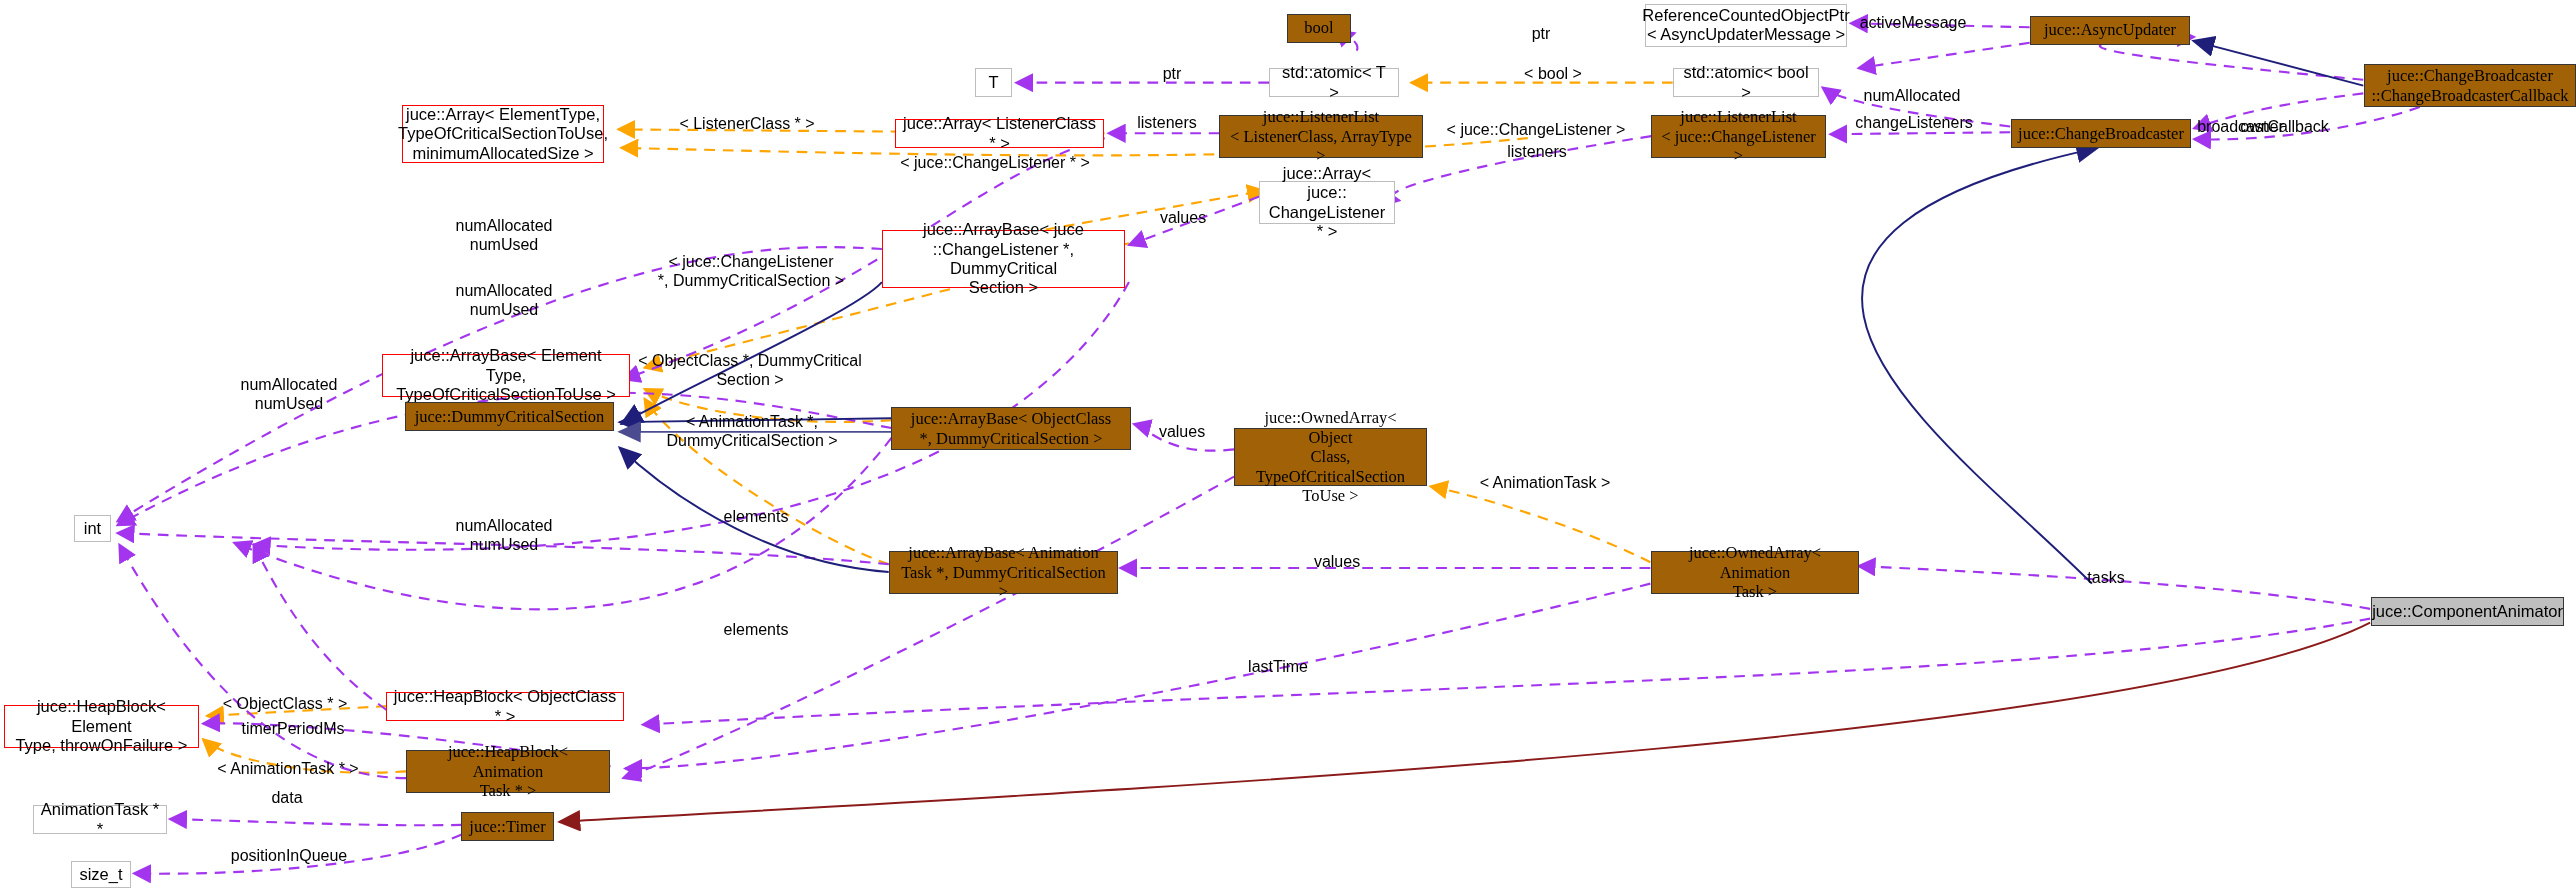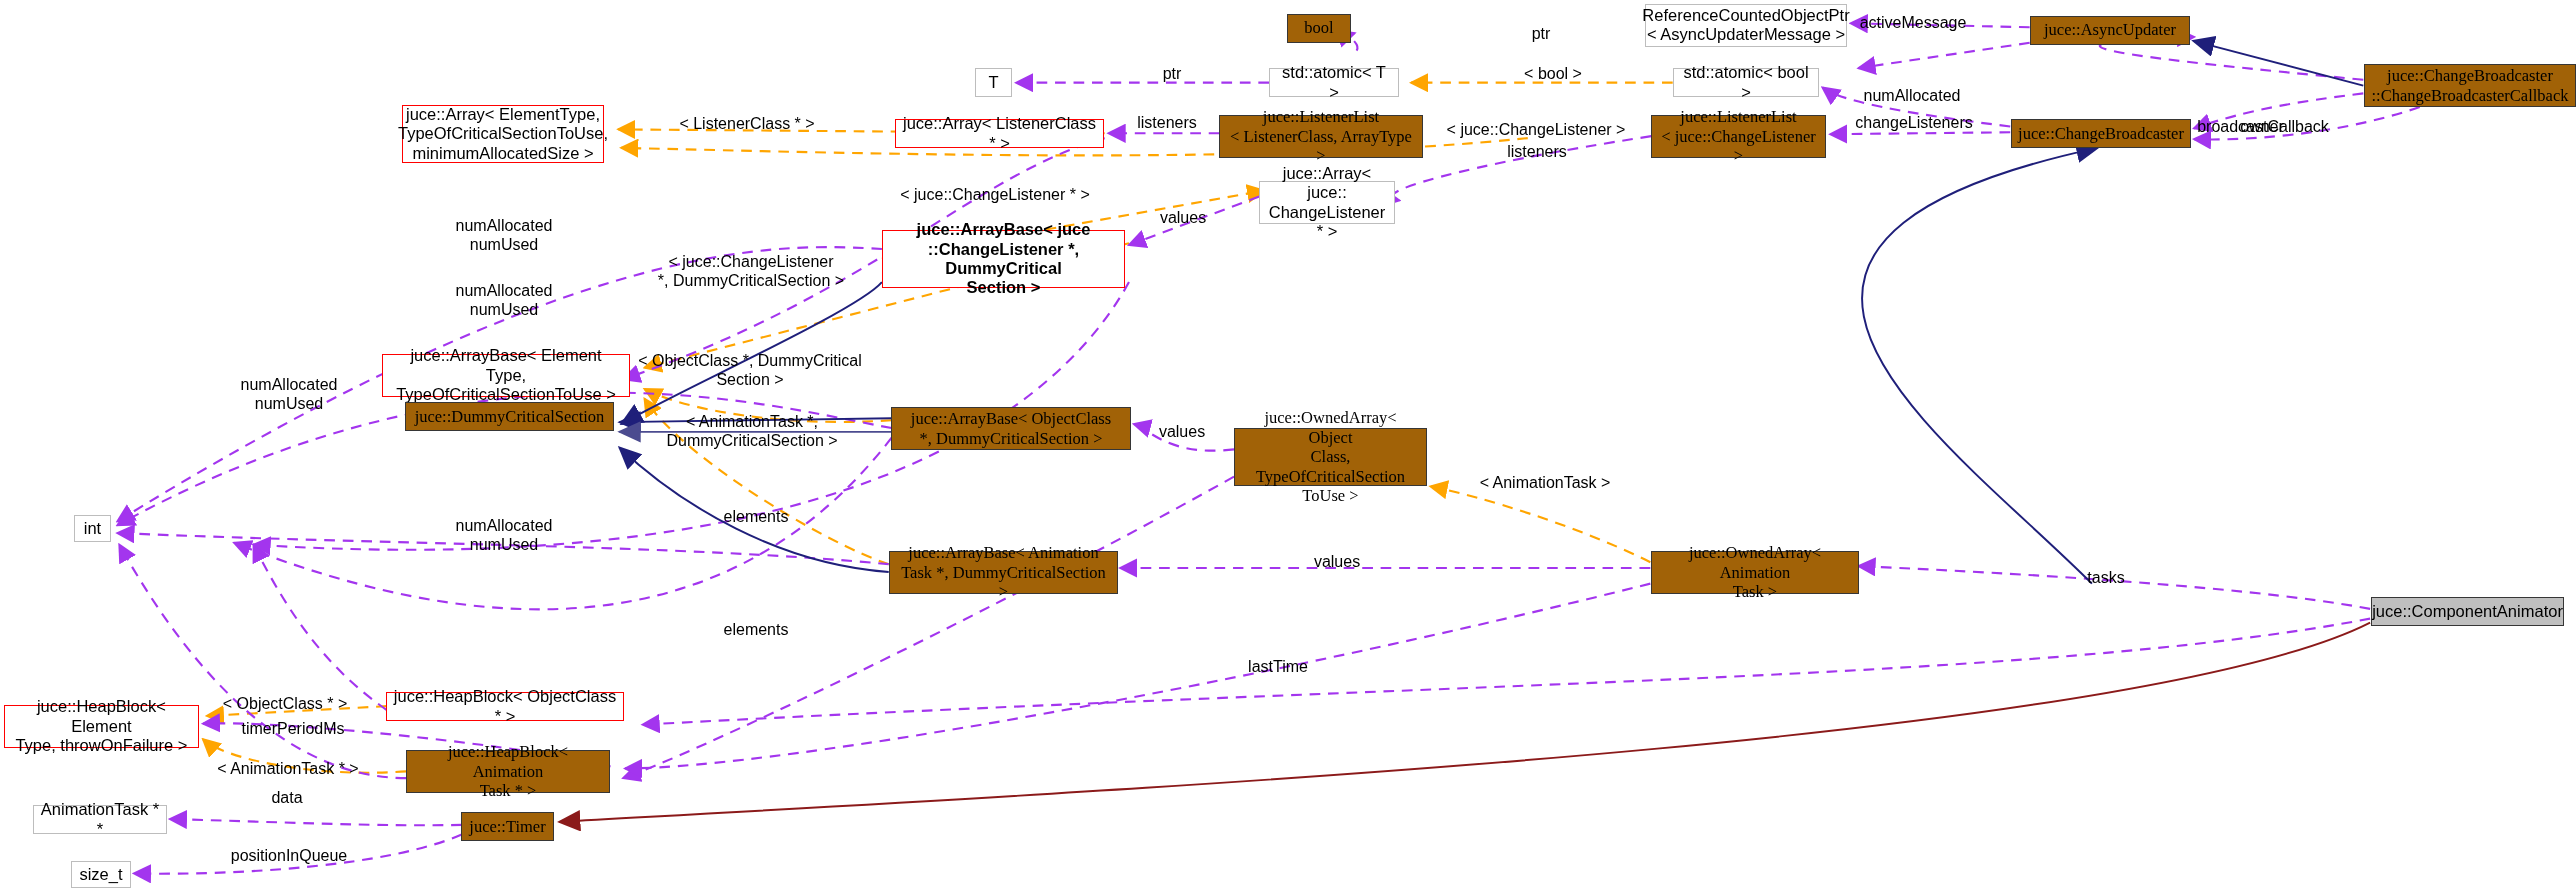--- a/index.html
+++ b/index.html
@@ -150,21 +150,21 @@
 TypeOfCriticalSectionToUse,
 minimumAllocatedSize &gt;</div>
     <div class="node n-red" style="left: 895px; top: 119px; width: 209px; height: 29px;">juce::Array&lt; ListenerClass * &gt;</div>
     <div class="node n-black" style="left: 1219px; top: 115px; width: 204px; height: 43px;">juce::ListenerList
 &lt; ListenerClass, ArrayType &gt;</div>
     <div class="node n-black" style="left: 1651px; top: 115px; width: 175px; height: 43px;">juce::ListenerList
 &lt; juce::ChangeListener &gt;</div>
     <div class="node n-black" style="left: 2011px; top: 119px; width: 180px; height: 29px;">juce::ChangeBroadcaster</div>
     <div class="node n-grey" style="left: 1259px; top: 181px; width: 136px; height: 43px;">juce::Array&lt; juce::
 ChangeListener * &gt;</div>
-    <div class="node n-red" style="left: 882px; top: 230px; width: 243px; height: 58px; font-weight: bold;">juce::ArrayBase&lt; juce
+    <div class="node n-red" style="left: 882px; top: 230px; width: 243px; height: 58px;">juce::ArrayBase&lt; juce
 ::ChangeListener *, DummyCritical
 Section &gt;</div>
     <div class="node n-red" style="left: 382px; top: 354px; width: 248px; height: 43px;">juce::ArrayBase&lt; Element
 Type, TypeOfCriticalSectionToUse &gt;</div>
     <div class="node n-black" style="left: 405px; top: 402px; width: 209px; height: 29px;">juce::DummyCriticalSection</div>
     <div class="node n-black" style="left: 891px; top: 407px; width: 240px; height: 43px;">juce::ArrayBase&lt; ObjectClass
 *, DummyCriticalSection &gt;</div>
     <div class="node n-black" style="left: 1234px; top: 428px; width: 193px; height: 58px;">juce::OwnedArray&lt; Object
 Class, TypeOfCriticalSection
 ToUse &gt;</div>
@@ -187,21 +187,21 @@
     <div class="edge-label" style="left: 1913px; top: 23.4px;">activeMessage</div>
     <div class="edge-label" style="left: 1553px; top: 74px;">&lt; bool &gt;</div>
     <div class="edge-label" style="left: 1912px; top: 96px;">numAllocated</div>
     <div class="edge-label" style="left: 2263px; top: 87px; margin-top: 40px;">broadcastCallback</div>
     <div class="edge-label" style="left: 2262px; top: 127px;">owner</div>
     <div class="edge-label" style="left: 1914px; top: 123px;">changeListeners</div>
     <div class="edge-label" style="left: 747px; top: 124px;">&lt; ListenerClass * &gt;</div>
     <div class="edge-label" style="left: 1167px; top: 123px;">listeners</div>
     <div class="edge-label" style="left: 1536px; top: 130px;">&lt; juce::ChangeListener &gt;</div>
     <div class="edge-label" style="left: 1537px; top: 152px;">listeners</div>
-    <div class="edge-label" style="left: 995px; top: 163px; margin-top: 32px;">&lt; juce::ChangeListener * &gt;</div>
+    <div class="edge-label" style="left: 995px; top: 163px;">&lt; juce::ChangeListener * &gt;</div>
     <div class="edge-label" style="left: 1183px; top: 218px;">values</div>
     <div class="edge-label" style="left: 504px; top: 236px;">numAllocated
 numUsed</div>
     <div class="edge-label" style="left: 751px; top: 272px;">&lt; juce::ChangeListener
 *, DummyCriticalSection &gt;</div>
     <div class="edge-label" style="left: 504px; top: 301px;">numAllocated
 numUsed</div>
     <div class="edge-label" style="left: 750px; top: 371px;">&lt; ObjectClass *, DummyCritical
 Section &gt;</div>
     <div class="edge-label" style="left: 289px; top: 395px;">numAllocated

